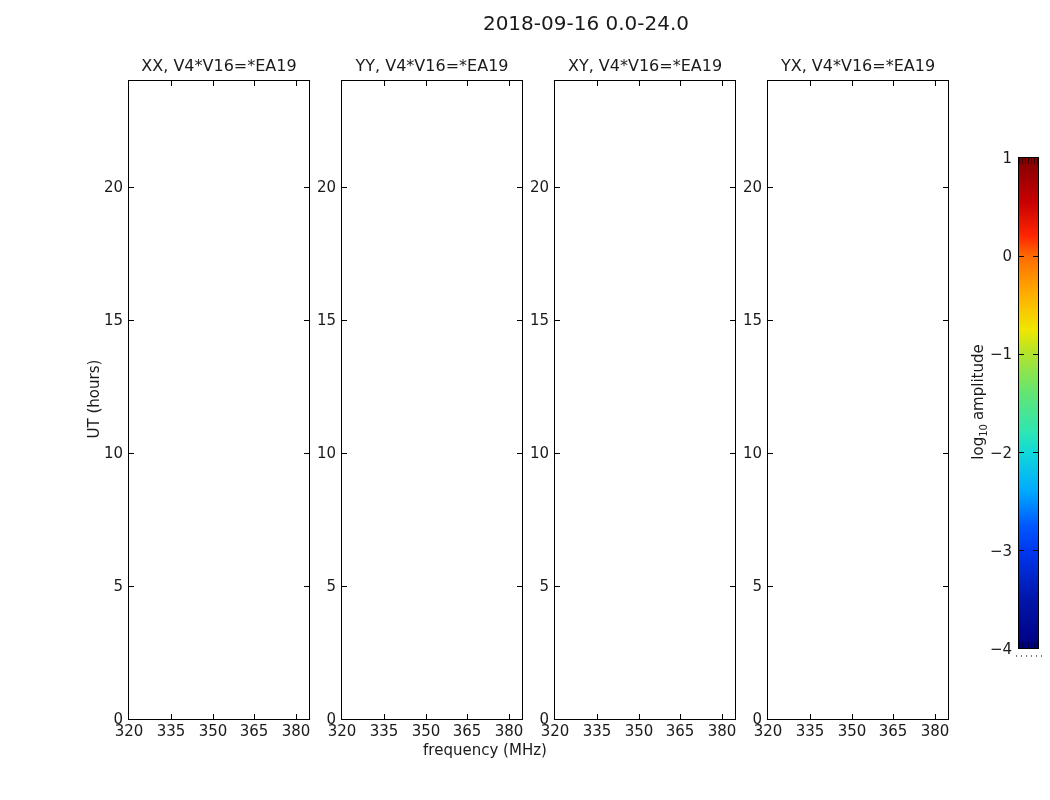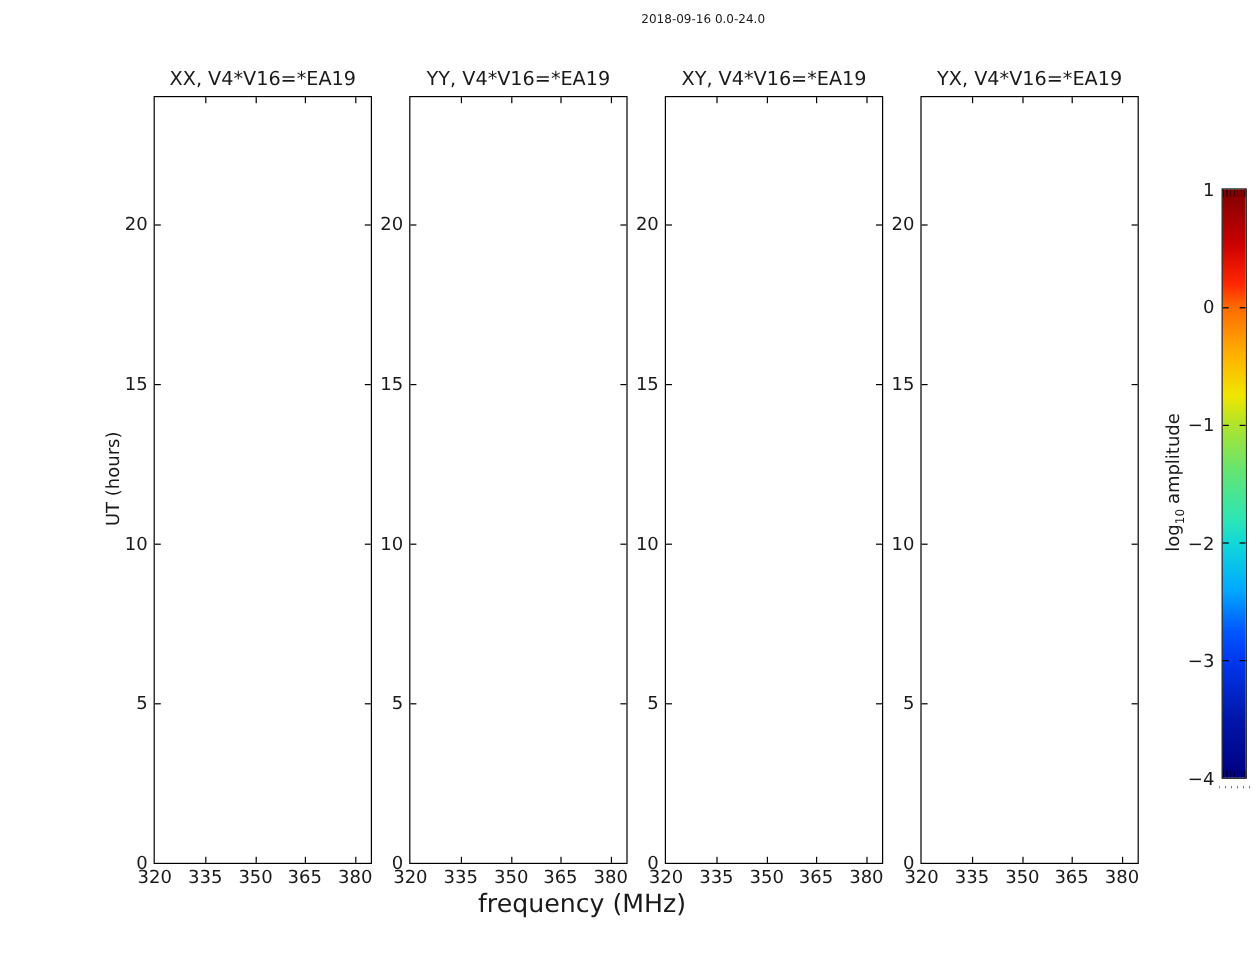--- a/index.html
+++ b/index.html
@@ -7,21 +7,21 @@
   #figure{
     position:relative;
     width:1050px;height:800px;
     background:#ffffff;
     font-family:"DejaVu Sans","Liberation Sans",sans-serif;
     color:#1a1a1a;
     overflow:hidden;
   }
   .fig-title{
     position:absolute;top:11px;left:586px;transform:translateX(-50%);
-    font-size:10px;white-space:nowrap;
+    font-size:20px;white-space:nowrap;
   }
   .pgroup{position:absolute;top:0;height:800px;}
   .ptitle{
     position:absolute;top:56px;left:0;width:182px;text-align:center;
     font-size:16px;white-space:nowrap;
   }
   .pbox{
     position:absolute;top:80px;left:0;width:182px;height:640px;
     border:1px solid #000;background:#fff;box-sizing:border-box;
   }
@@ -38,21 +38,21 @@
     position:absolute;top:642px;width:48px;margin-left:-24px;text-align:center;
     font-size:15px;line-height:16px;
   }
   .axis-ylabel{
     position:absolute;left:94px;top:399px;
     transform:translate(-50%,-50%) rotate(-90deg);
     font-size:15px;white-space:nowrap;
   }
   .axis-xlabel{
     position:absolute;left:485px;top:741px;transform:translateX(-50%);
-    font-size:21px;white-space:nowrap;
+    font-size:15px;white-space:nowrap;
   }
   
   .cbar{
     position:absolute;left:1018px;top:157px;width:21px;height:492px;
     border:1px solid #000;box-sizing:border-box;
   }
   .cbar-comb{
     position:absolute;left:0;right:0;height:6px;
     background:repeating-linear-gradient(90deg,rgba(0,0,0,.55) 0 1px,transparent 1px 3px);
   }

